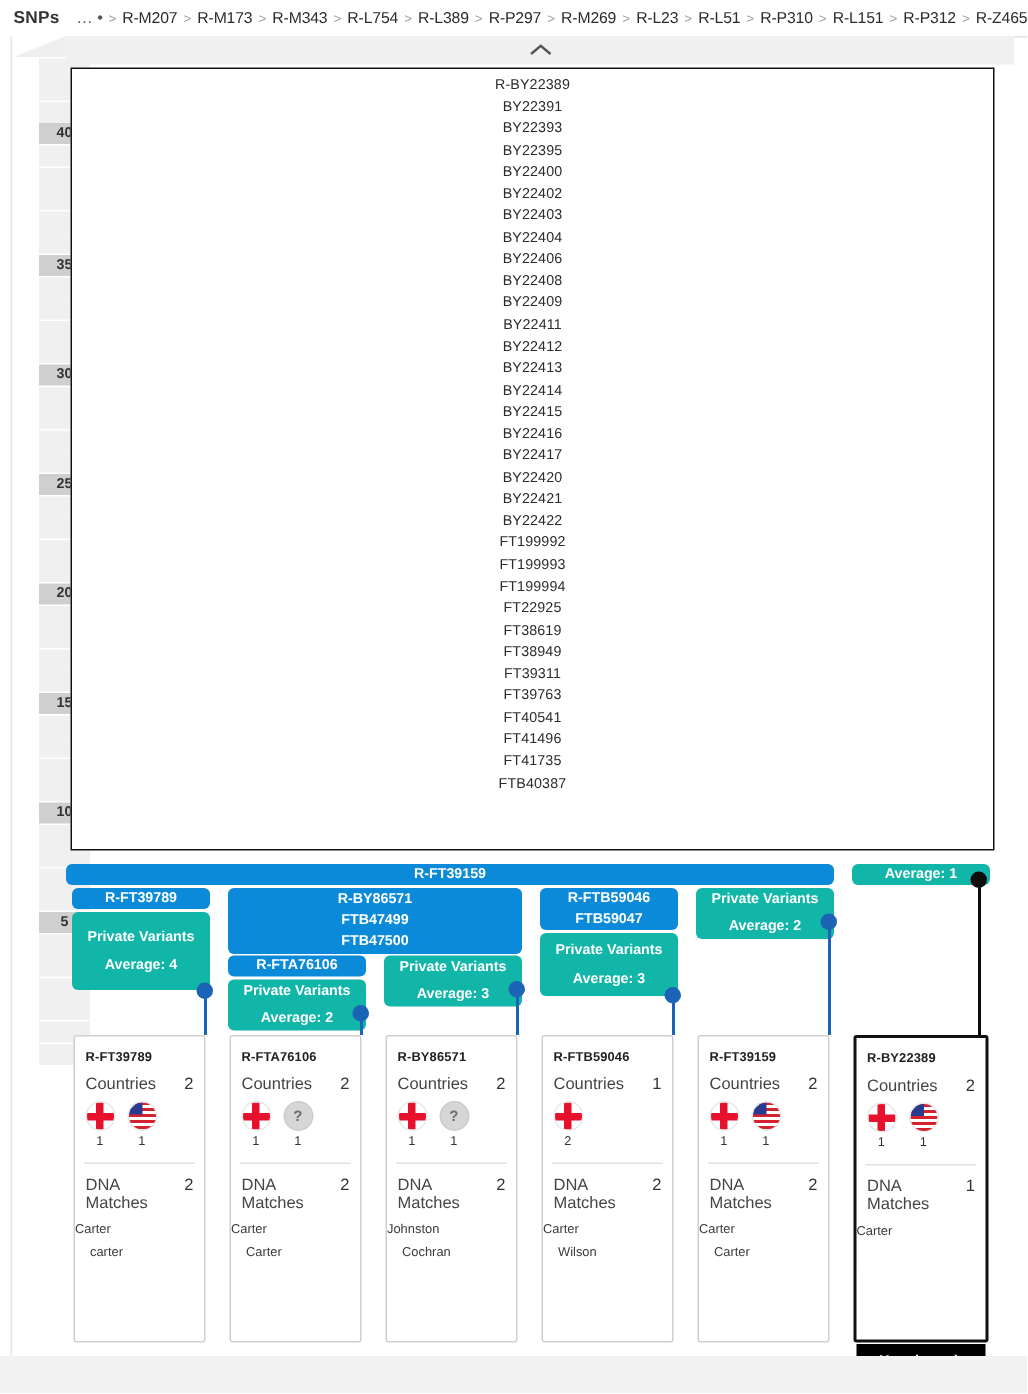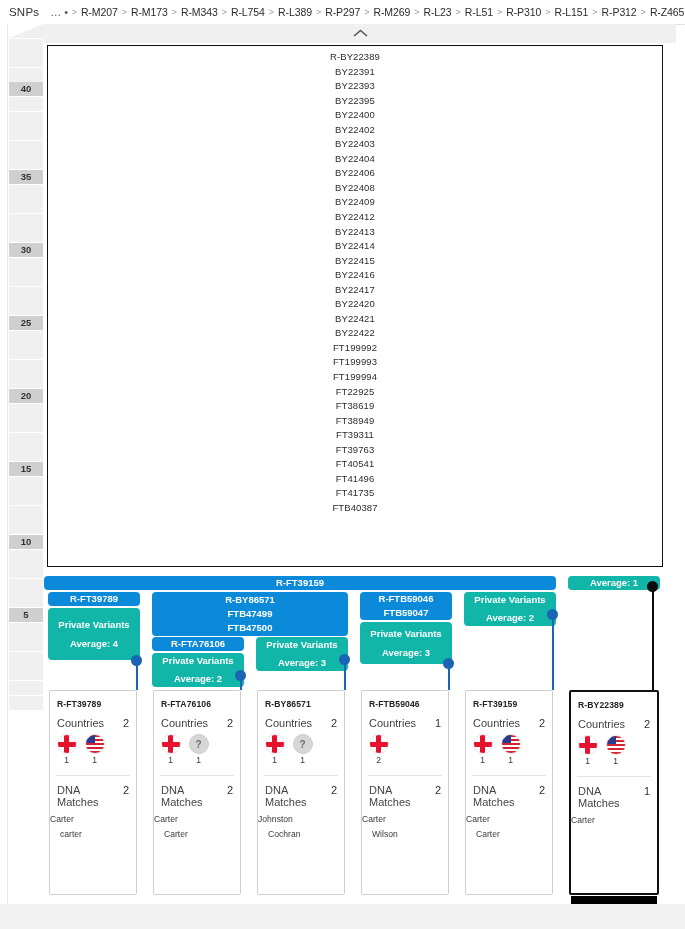--- a/index.html
+++ b/index.html
@@ -10,35 +10,35 @@
     font-size:11px;color:#222;
     overflow:hidden;position:relative;
   }
   
   #breadcrumb-bar{
     position:absolute;left:0;top:0;width:685px;height:24px;
     background:#ffffff;border-bottom:1px solid #e2e2e2;
     display:flex;align-items:center;white-space:nowrap;overflow:hidden;
   }
   #snps-label{
-    font-size:11.5px;font-weight:normal;color:#333;
+    font-size:11.5px;font-weight:bold;color:#333;
     padding-left:9px;padding-right:10px;letter-spacing:.2px;
   }
   .crumb-ellipsis{font-size:11px;color:#555;padding:0 1px;}
   .crumb{
     font-size:10.5px;color:#2b2b2b;padding:0 1.5px;letter-spacing:-.1px;
   }
   .crumb-sep{font-size:9px;color:#9a9a9a;padding:0 2.5px;}
   
   #axis-column{
     position:absolute;left:0;top:24px;width:44px;height:880px;
     background:#ffffff;
   }
   .axis-band{
-    position:absolute;left:9px;width:34px;height:14px;
+    position:absolute;left:26px;width:34px;height:14px;
     background:#f0f0f0;
   }
   .axis-band.labeled{background:#cfcfcf;}
   .axis-band span{
     display:block;width:100%;text-align:center;line-height:14px;
     font-size:9.5px;color:#333;font-weight:bold;
   }
   #axis-corner{
     position:absolute;left:9px;top:0px;width:35px;height:14px;
     background:linear-gradient(to bottom right,#ffffff 0%,#ffffff 48%,#efefef 52%,#efefef 100%);
@@ -255,20 +255,21 @@
       <div class="snp-item">BY22391</div>
       <div class="snp-item">BY22393</div>
       <div class="snp-item">BY22395</div>
       <div class="snp-item">BY22400</div>
       <div class="snp-item">BY22402</div>
       <div class="snp-item">BY22403</div>
       <div class="snp-item">BY22404</div>
       <div class="snp-item">BY22406</div>
       <div class="snp-item">BY22408</div>
       <div class="snp-item">BY22409</div>
+      <div class="snp-item">BY22411</div>
       <div class="snp-item">BY22412</div>
       <div class="snp-item">BY22413</div>
       <div class="snp-item">BY22414</div>
       <div class="snp-item">BY22415</div>
       <div class="snp-item">BY22416</div>
       <div class="snp-item">BY22417</div>
       <div class="snp-item">BY22420</div>
       <div class="snp-item">BY22421</div>
       <div class="snp-item">BY22422</div>
       <div class="snp-item">FT199992</div>

